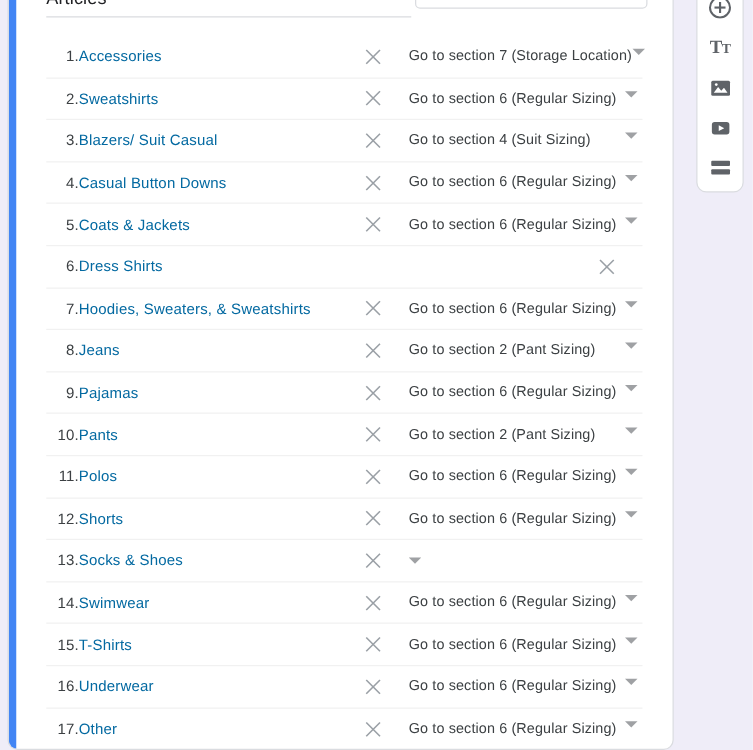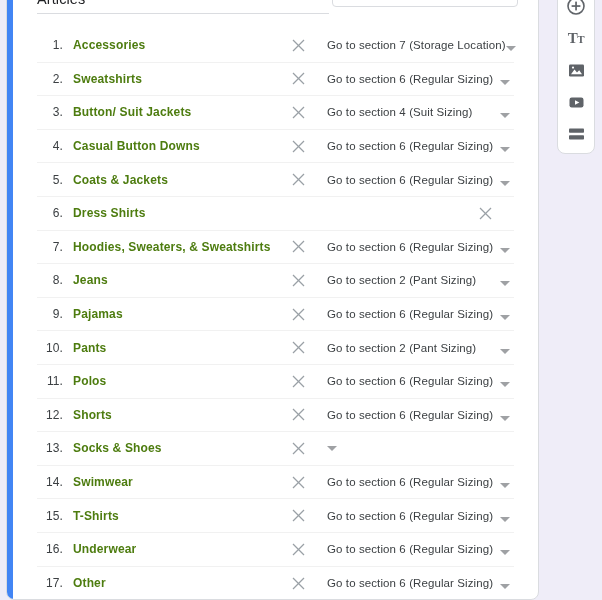--- a/index.html
+++ b/index.html
@@ -91,44 +91,42 @@
   .opt-row:last-child { border-bottom: none; }
   .opt-index {
     width: 26px;
     text-align: right;
     font-size: 12px;
     color: #3c4043;
     flex: 0 0 26px;
     letter-spacing: .1px;
   }
   .opt-label {
-    margin-left: 10px;
     font-size: 12px;
-    color: #4d7c0f;
+    color: #0369a1;
     white-space: nowrap;
     letter-spacing: .15px;
     flex: 1 1 auto;
     overflow: hidden;
-    font-weight: bold;
   }
   .opt-remove {
     flex: 0 0 22px;
     width: 22px; height: 22px;
     display: flex;
     align-items: center;
     justify-content: center;
     margin-right: 18px;
     cursor: pointer;
   }
   .opt-remove svg { display: block; }
   .goto {
     flex: 0 0 187px;
     width: 187px;
     display: flex;
-    align-items: flex-end;
+    align-items: flex-start;
     justify-content: space-between;
     cursor: pointer;
   }
   .goto .goto-text {
     font-size: 11.5px;
     color: #3c4043;
     white-space: nowrap;
     letter-spacing: .1px;
   }
   .goto .caret { margin-right: 4px; opacity: .6; }
@@ -214,21 +212,21 @@
                 </svg>
               </span>
             </div>
             <div class="goto">
               <span class="goto-text">Go to section 6 (Regular Sizing)</span>
               <span class="caret"></span>
             </div>
           </div>
           <div class="opt-row">
             <div class="opt-index">3.</div>
-            <div class="opt-label">Button/ Suit Jackets</div>
+            <div class="opt-label">Blazers/ Suit Casual</div>
             <div class="opt-remove">
               <span>
                 <svg width="15" height="15" viewBox="0 0 15 15">
                   <line x1="2" y1="2" x2="13" y2="13" stroke="#9aa0a6" stroke-width="1.3"></line>
                   <line x1="13" y1="2" x2="2" y2="13" stroke="#9aa0a6" stroke-width="1.3"></line>
                 </svg>
               </span>
             </div>
             <div class="goto">
               <span class="goto-text">Go to section 4 (Suit Sizing)</span>

